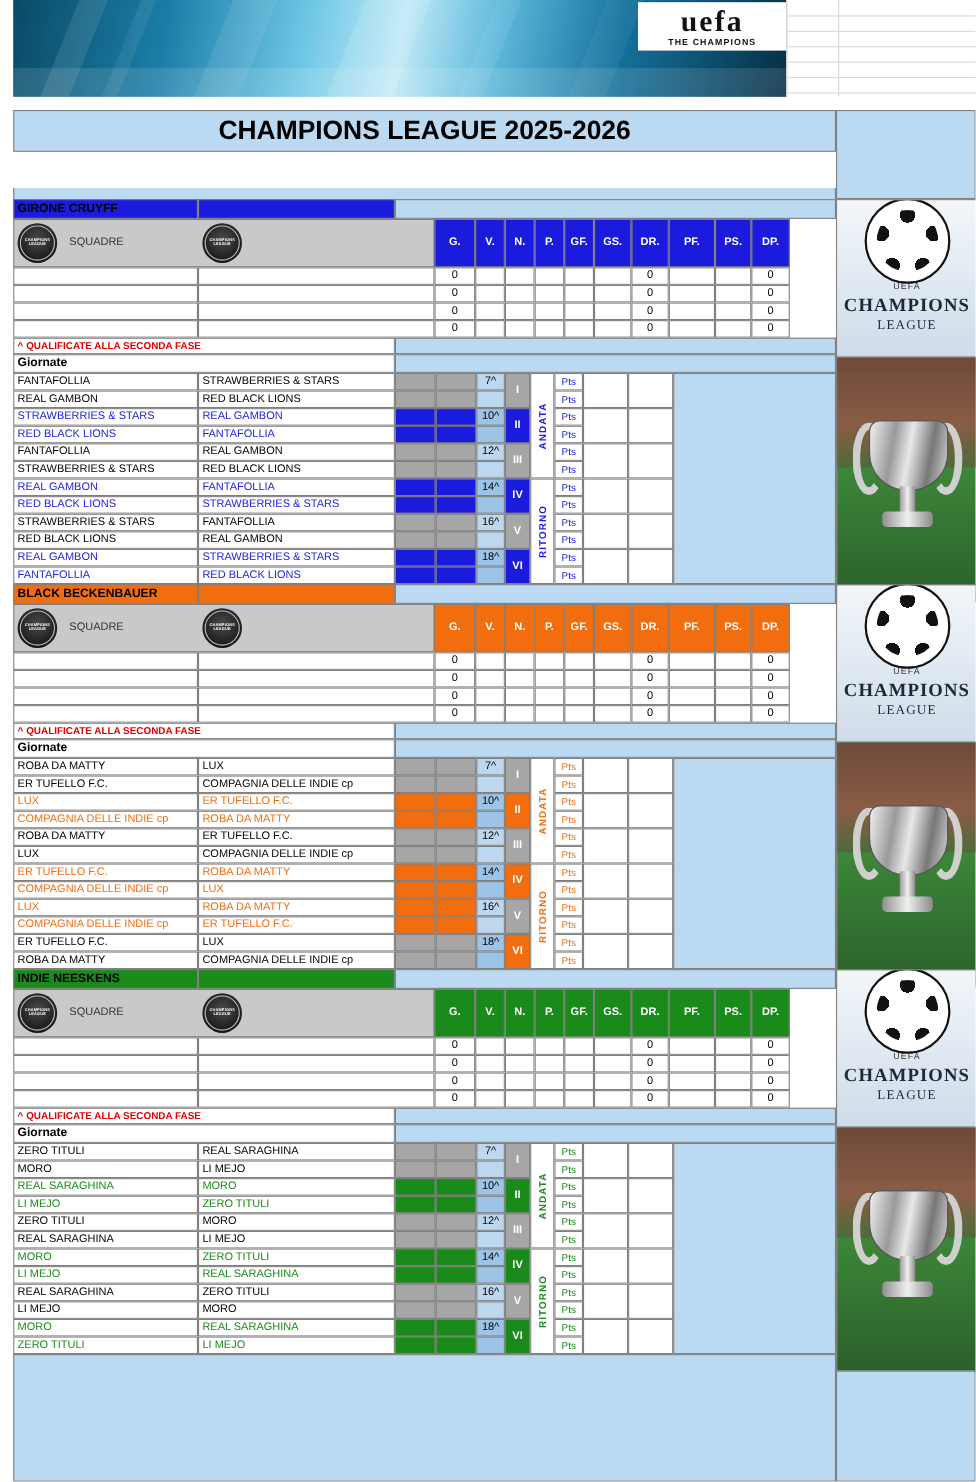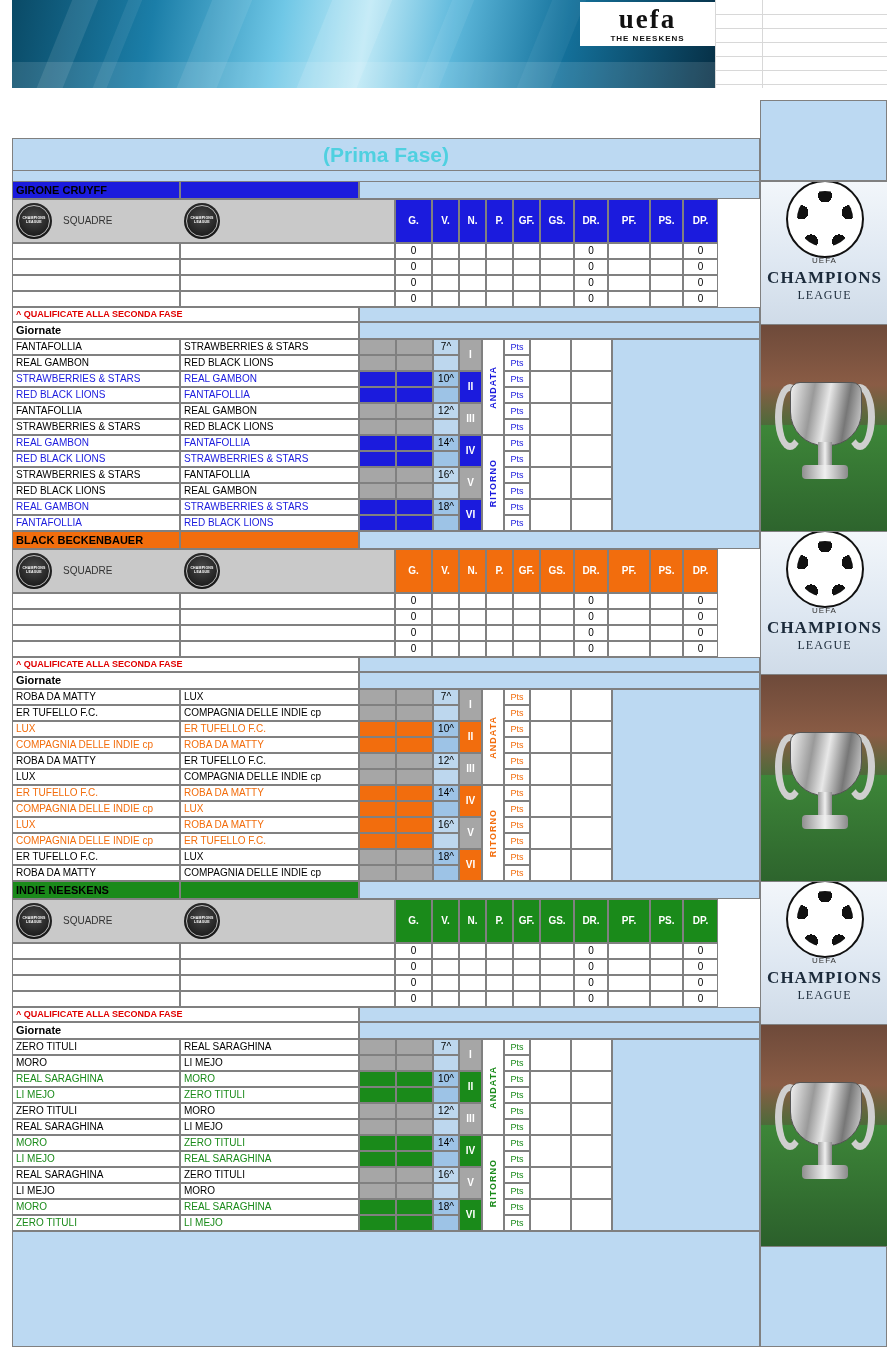--- a/index.html
+++ b/index.html
@@ -76,36 +76,36 @@
   <div id="banner" class="abs">
     <div class="streak" style="left:40px;top:-20px;width:26px;height:140px;opacity:.35;"></div>
     <div class="streak" style="left:96px;top:-20px;width:14px;height:140px;opacity:.25;"></div>
     <div class="streak" style="left:180px;top:-20px;width:40px;height:140px;opacity:.30;"></div>
     <div class="streak" style="left:300px;top:-20px;width:60px;height:140px;opacity:.45;"></div>
     <div class="streak" style="left:420px;top:-20px;width:22px;height:140px;opacity:.25;"></div>
     <div class="streak" style="left:520px;top:-20px;width:34px;height:140px;opacity:.18;"></div>
     <div class="abs" style="left:0;bottom:0;width:100%;height:26px;background:rgba(255,255,255,.12);"></div>
     <div id="uefa">
       <div class="u1">uefa</div>
-      <div class="u2">THE NEESKENS</div>
+      <div class="u2">THE CHAMPIONS</div>
     </div>
   </div>
 
   <div class="abs" style="left:715px;top:0;width:172px;height:88px;background:#fff;">
     <div class="gridline" style="left:0;top:0;width:1px;height:88px;"></div>
     <div class="gridline" style="left:47px;top:0;width:1px;height:88px;"></div>
     <div class="gridline" style="left:0;top:14px;width:172px;height:1px;"></div>
     <div class="gridline" style="left:0;top:28px;width:172px;height:1px;"></div>
     <div class="gridline" style="left:0;top:42px;width:172px;height:1px;"></div>
     <div class="gridline" style="left:0;top:56px;width:172px;height:1px;"></div>
     <div class="gridline" style="left:0;top:70px;width:172px;height:1px;"></div>
     <div class="gridline" style="left:0;top:84px;width:172px;height:1px;"></div>
   </div>
 
-  <div id="subtitle" class="abs">(Prima Fase)</div>
+  <div id="title" class="abs">CHAMPIONS LEAGUE 2025-2026</div>
   <div id="bluefill" class="abs"></div>
 
   <div id="body-layer" class="abs" style="left:0;top:0;width:887px;height:1347px;">
       <div class="cell cl b" style="left:12px;top:181px;width:168px;height:18px;background:#1b1bdd;color:#000;font-size:11px;font-weight:bold;">GIRONE CRUYFF</div>
       <div class="cell" style="left:180px;top:181px;width:179px;height:18px;background:#1b1bdd;"></div>
       <div class="cell" style="left:359px;top:181px;width:401px;height:18px;background:#bcd9f2;"></div>
       <div class="cell" style="left:12px;top:199px;width:383px;height:44px;background:#c9c9c9;"></div>
       <div class="ucl-badge" style="position:absolute;left:16px;top:203px;margin-left:0;">
         <div class="stars"></div>
         <div class="txt">CHAMPIONS<br>LEAGUE</div>

